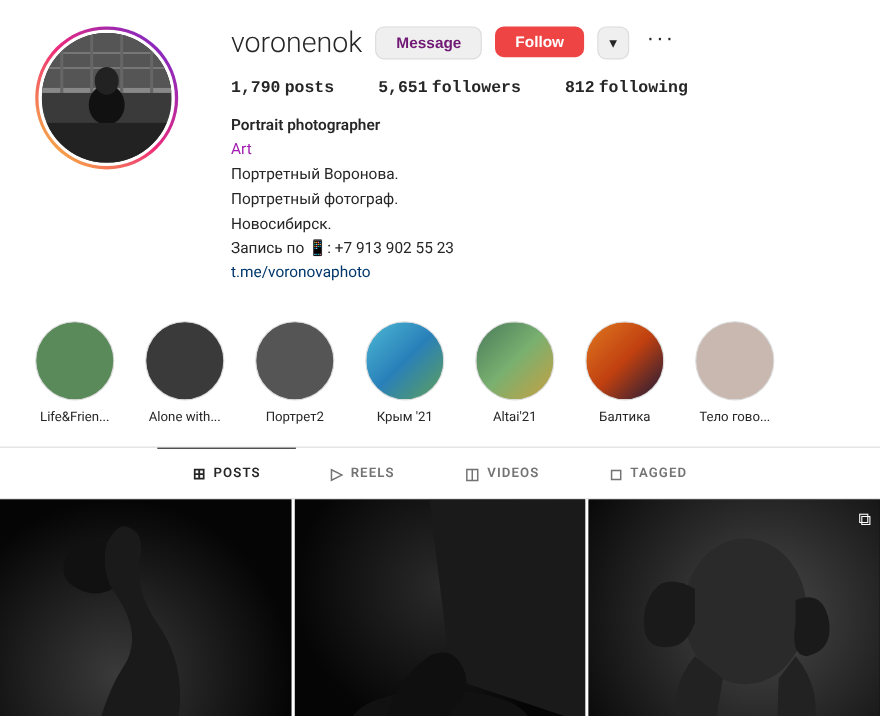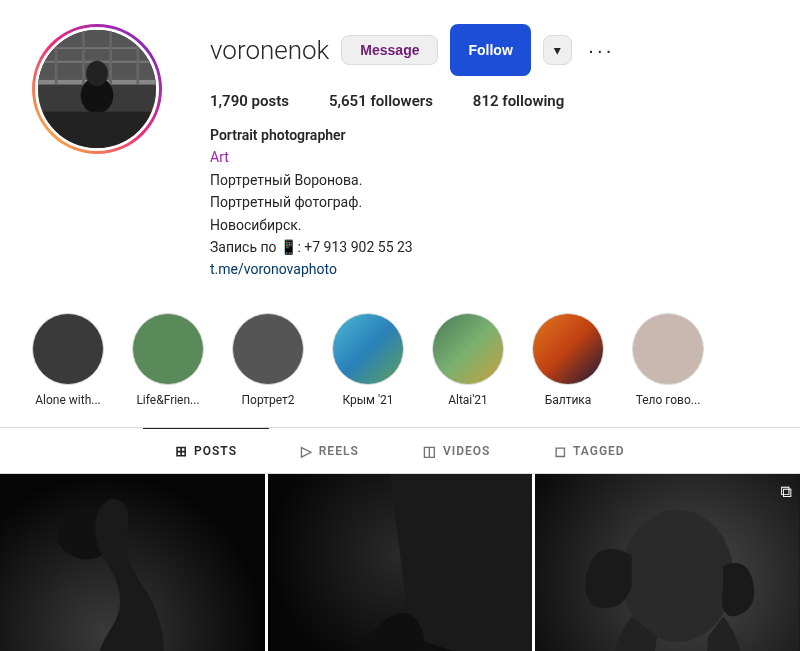--- a/index.html
+++ b/index.html
@@ -45,44 +45,44 @@
       height: 100%;
     }
 
     
     .profile-info {
       flex: 1;
     }
 
     .profile-top-row {
       display: flex;
-      align-items: center;
+      align-items: flex-start;
       gap: 12px;
       margin-bottom: 16px;
     }
     .username {
       font-size: 26px;
       font-weight: 300;
       color: #262626;
     }
     .btn-message {
       background: #efefef;
       border: 1px solid #dbdbdb;
       border-radius: 8px;
       padding: 6px 18px;
       font-size: 14px;
       font-weight: 600;
       cursor: pointer;
       color: #701a75;
     }
     .btn-follow {
-      background: #1d4ed8;
+      background: #ef4444;
       border: none;
       border-radius: 8px;
-      padding: 18px 18px;
+      padding: 6px 18px;
       font-size: 14px;
       font-weight: 600;
       cursor: pointer;
       color: #fff;
     }
     .btn-dropdown {
       background: #efefef;
       border: 1px solid #dbdbdb;
       border-radius: 8px;
       padding: 6px 10px;
@@ -107,20 +107,21 @@
       display: flex;
       gap: 40px;
       margin-bottom: 14px;
     }
     .stat-item {
       font-size: 15px;
       color: #262626;
     }
     .stat-item span {
       font-weight: 600;
+      font-family: Liberation Mono, monospace;
     }
 
     
     .profile-bio {
       font-size: 14px;
       line-height: 1.6;
     }
     .bio-name {
       font-weight: 600;
     }
@@ -295,26 +296,26 @@
       <div>Новосибирск.</div>
       <div>Запись по 📱: +7 913 902 55 23</div>
       <a class="bio-link" href="#">t.me/voronovaphoto</a>
     </div>
   </div>
 </div>
 
 <div class="stories-section">
 
 <div class="story-item">
+      <div class="story-circle story-1"></div>
+      <div class="story-label">Life&amp;Frien...</div>
+    </div>
+    <div class="story-item">
       <div class="story-circle story-0"></div>
       <div class="story-label">Alone with...</div>
-    </div>
-    <div class="story-item">
-      <div class="story-circle story-1"></div>
-      <div class="story-label">Life&amp;Frien...</div>
     </div>
     <div class="story-item">
       <div class="story-circle story-2"></div>
       <div class="story-label">Портрет2</div>
     </div>
     <div class="story-item">
       <div class="story-circle story-3"></div>
       <div class="story-label">Крым '21</div>
     </div>
     <div class="story-item">

